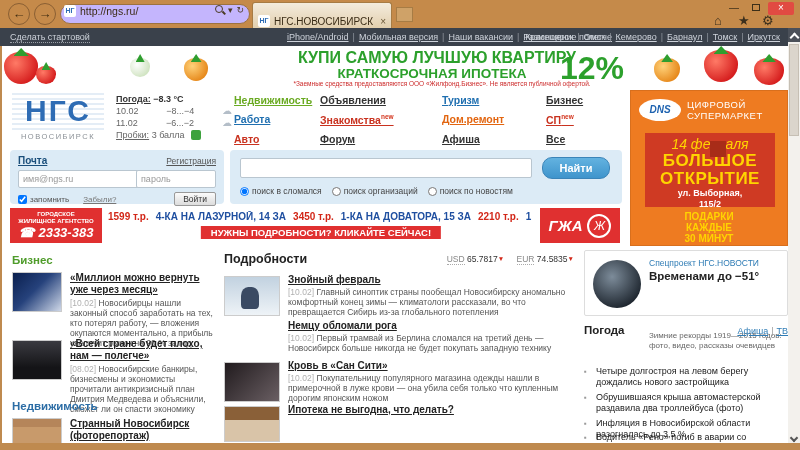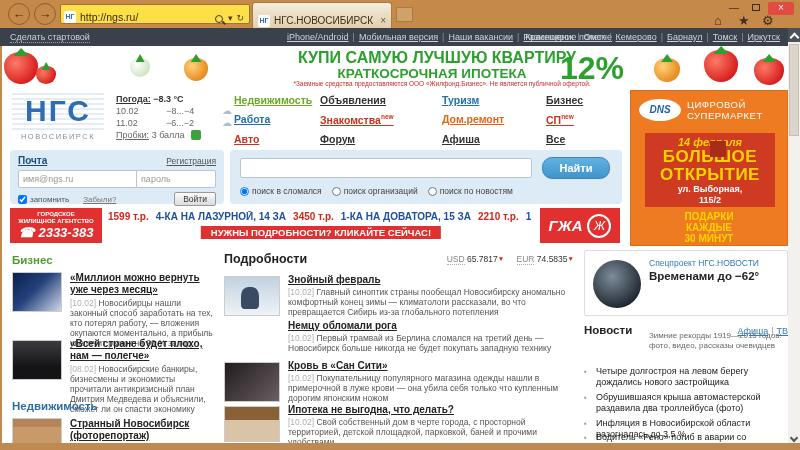--- a/index.html
+++ b/index.html
@@ -4,33 +4,33 @@
 <style>
   * { margin:0; padding:0; box-sizing:border-box; }
   html,body { width:800px; height:450px; overflow:hidden; font-family:"Liberation Sans",sans-serif; }
   .abs { position:absolute; }
   .window { position:relative; width:800px; height:450px; background:#fff;
             border-left:2px solid #bf8a4f; border-right:2px solid #bf8a4f; border-bottom:7px solid #bf8a4f; }
   
   .chrome { position:absolute; top:0; left:-2px; width:800px; height:28px; background:#c58a4a; }
   .navbtn { position:absolute; width:22px; height:22px; border:1px solid #8a5f33; border-radius:50%;
             color:#432f12; font-size:13px; text-align:center; line-height:20px; top:3px; }
-  .addr { position:absolute; left:60px; top:4px; width:190px; height:20px; background:#fde047;
-          border:1px solid #9c7240; border-radius:2px; display:flex; align-items:flex-end; padding:0 3px;
+  .addr { position:absolute; left:60px; top:4px; width:190px; height:20px; background:#c4b5fd;
+          border:1px solid #9c7240; border-radius:10px; display:flex; align-items:flex-start; padding:0 3px;
           font-size:10.5px; color:#3b2a14; }
   .fav { width:12px; height:12px; background:#fff; border-radius:2px; font-size:7px; font-weight:bold;
          color:#2e6cb4; text-align:center; line-height:12px; margin-right:4px; flex:none; }
   .addr .url { flex:1; white-space:nowrap; overflow:hidden; }
   .mag { width:8px; height:8px; border:1.5px solid #4a3a24; border-radius:50%; position:relative; margin:0 3px; }
   .mag::after { content:""; position:absolute; width:4px; height:1.5px; background:#4a3a24;
                 right:-4px; bottom:-1px; transform:rotate(45deg); }
   .addr-ic { color:#4a3a24; font-size:9px; margin:0 2px; }
   .tab { position:absolute; left:252px; top:2px; width:140px; height:26px;
          background:linear-gradient(#f4ecdd,#e2cfae); border:1px solid #a77c44; border-bottom:none;
-         border-radius:3px 3px 0 0; display:flex; align-items:flex-start; padding:12px 5px; font-size:10px; color:#3a2c16; }
+         border-radius:3px 3px 0 0; display:flex; align-items:flex-end; padding:1px 5px; font-size:10px; color:#3a2c16; }
   .tab .title { flex:1; white-space:nowrap; overflow:hidden; }
   .tab .x { color:#6b5838; font-size:10px; margin-left:3px; }
   .newtab { position:absolute; left:396px; top:7px; width:17px; height:15px; background:#cfa268; border:1px solid #a77c44; }
   .winbtn { position:absolute; top:2px; height:13px; color:#3c2e18; font-size:10px; text-align:center; line-height:12px; }
   .closebtn { background:#e14b42; border-radius:2px; color:#fff; }
   .maxglyph { display:inline-block; width:8px; height:7px; border:1.5px solid #3c2e18; }
   .chromeic { position:absolute; top:13px; font-size:13px; color:#3b2f1d; }
   
   .topbar { position:absolute; top:28px; left:-2px; width:800px; height:18px; background:#3a414b;
             font-size:9px; color:#cdd2da; }
@@ -92,21 +92,21 @@
   .s-radios label { margin-right:10px; display:flex; align-items:center; }
   .s-radios input { width:9px; height:9px; margin-right:3px; }
   
   .dns { left:628px; top:2px; width:158px; height:156px; background:#ee7b21; border:1px solid #d86f1d; overflow:hidden; }
   .dns-oval { left:8px; top:8px; width:42px; height:22px; background:#fff; border-radius:50%;
               font-size:10px; font-weight:bold; font-style:italic; color:#1f63b0; text-align:center; line-height:22px; }
   .dns-tag { left:56px; top:8px; font-size:9.5px; font-weight:normal; color:#fff; line-height:11px; letter-spacing:0.5px; }
   .ribbon { left:14px; top:42px; width:130px; height:74px; background:#cf3a23; text-align:center; padding-top:3px; }
   .ribbon::before, .ribbon::after { content:""; position:absolute; top:8px; border:8px solid #a82c18; }
   .ribbon::before { left:-8px; border-left-color:transparent; border-top-color:transparent; border-bottom-color:transparent; display:none; }
-  .r-date { font-size:11px; font-weight:bold; font-style:italic; color:#ffd400; }
+  .r-date { font-size:14px; font-weight:normal; font-style:italic; color:#ffd400; }
   .r-big { font-size:17px; font-weight:bold; color:#ffd400; line-height:18px; letter-spacing:0.5px; }
   .r-addr { font-size:9px; font-weight:bold; color:#fff; line-height:11px; }
   .dns-promo { left:0; top:120px; width:156px; text-align:center; font-size:10px; font-weight:bold;
                color:#ffd400; line-height:11px; }
   
   .gzha { left:8px; top:120px; width:610px; height:35px; background:#e03030; overflow:hidden; }
   .g-left { left:0; top:0; width:92px; height:35px; color:#fff; text-align:center; }
   .g-agency { font-size:6px; font-weight:bold; line-height:7px; padding-top:3px; }
   .g-phone { font-size:13px; font-weight:bold; font-style:italic; }
   .g-white { left:92px; top:0; width:438px; height:35px; background:#fff; }
@@ -365,30 +365,29 @@
     <div class="abs thumb th-tram" style="left:222px;top:234px;width:56px;height:40px;"></div>
     <div class="abs art-title" style="left:286px;top:232px;width:286px;">Немцу обломали рога</div>
     <div class="abs art-text" style="left:286px;top:245px;width:286px;"><span class="art-date">[10.02]</span> <span>Первый трамвай из Берлина сломался на третий день — Новосибирск больше никогда не будет покупать западную технику</span></div>
 
     <div class="abs thumb th-store" style="left:222px;top:274px;width:56px;height:40px;"></div>
     <div class="abs art-title" style="left:286px;top:272px;width:286px;">Кровь в «Сан Сити»</div>
     <div class="abs art-text" style="left:286px;top:285px;width:286px;"><span class="art-date">[10.02]</span> <span>Покупательницу популярного магазина одежды нашли в примерочной в луже крови — она убила себя только что купленным дорогим японским ножом</span></div>
 
     <div class="abs thumb th-house" style="left:222px;top:318px;width:56px;height:36px;"></div>
     <div class="abs art-title" style="left:286px;top:316px;width:286px;">Ипотека не выгодна, что делать?</div>
-    <div class="abs art-text" style="left:286px;top:329px;width:286px;"><span class="art-date">[10.02]</span> <span>Свой собственный дом в черте города, с просторной территорией, детской площадкой, парковкой, баней и прочими удобствами</span></div>
 
     <div class="abs spec">
       <div class="abs spec-ava"></div>
       <div class="abs spec-label">Спецпроект НГС.НОВОСТИ</div>
-      <div class="abs spec-title">Временами до −62°</div>
+      <div class="abs spec-title">Временами до −51°</div>
       <div class="abs spec-text">Зимние рекорды 1919—2015 годов: фото, видео, рассказы очевидцев</div>
     </div>
 
-    <div class="abs sec-h h-dark news-h">Новости</div>
+    <div class="abs sec-h h-dark news-h">Погода</div>
     <div class="abs news-links">
       <span class="tb-link">Афиша</span>
       <span class="tb-link">ТВ</span>
     </div>
 
     <div class="abs news-item" style="top:278px;">Четыре долгостроя на левом берегу дождались нового застройщика</div>
     <div class="abs news-item" style="top:304px;">Обрушившаяся крыша автомастерской раздавила два троллейбуса (фото)</div>
     <div class="abs news-item" style="top:330px;">Инфляция в Новосибирской области разогналась до 3,5 %</div>
     <div class="abs news-item" style="top:344px;">Водитель «Рено» погиб в аварии со встречным грузовиком на Ватутина</div>
   </div>

